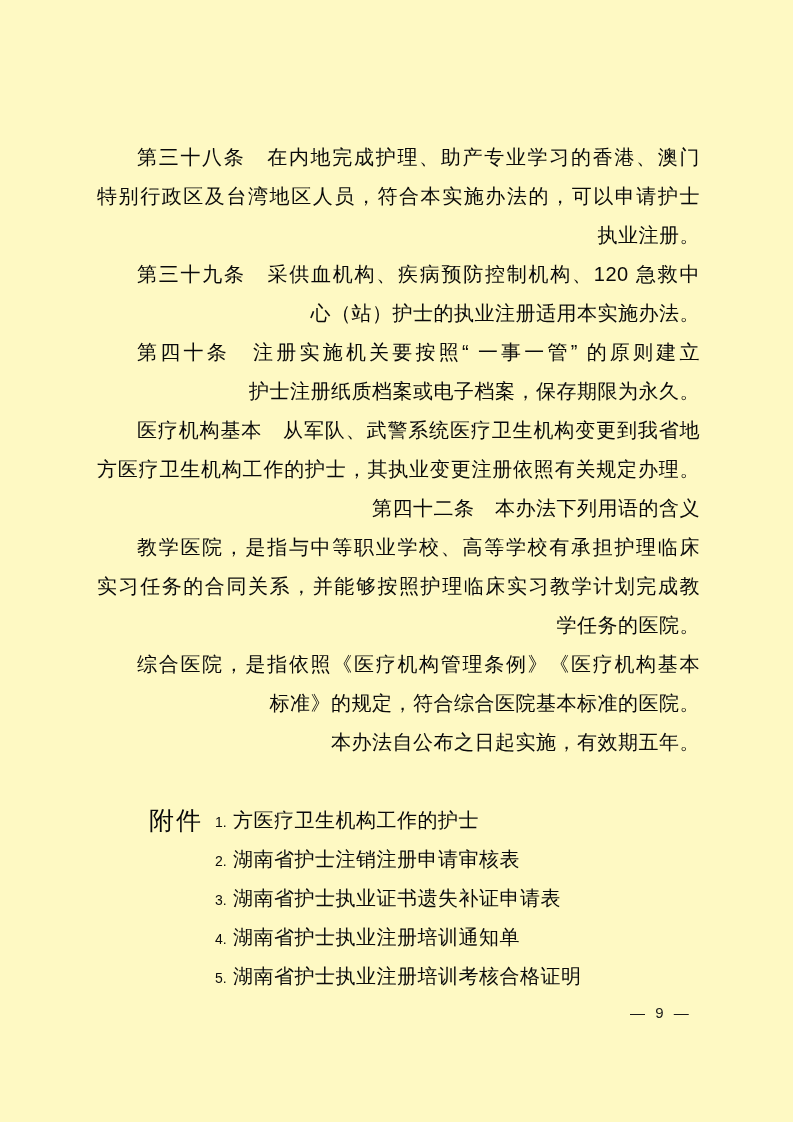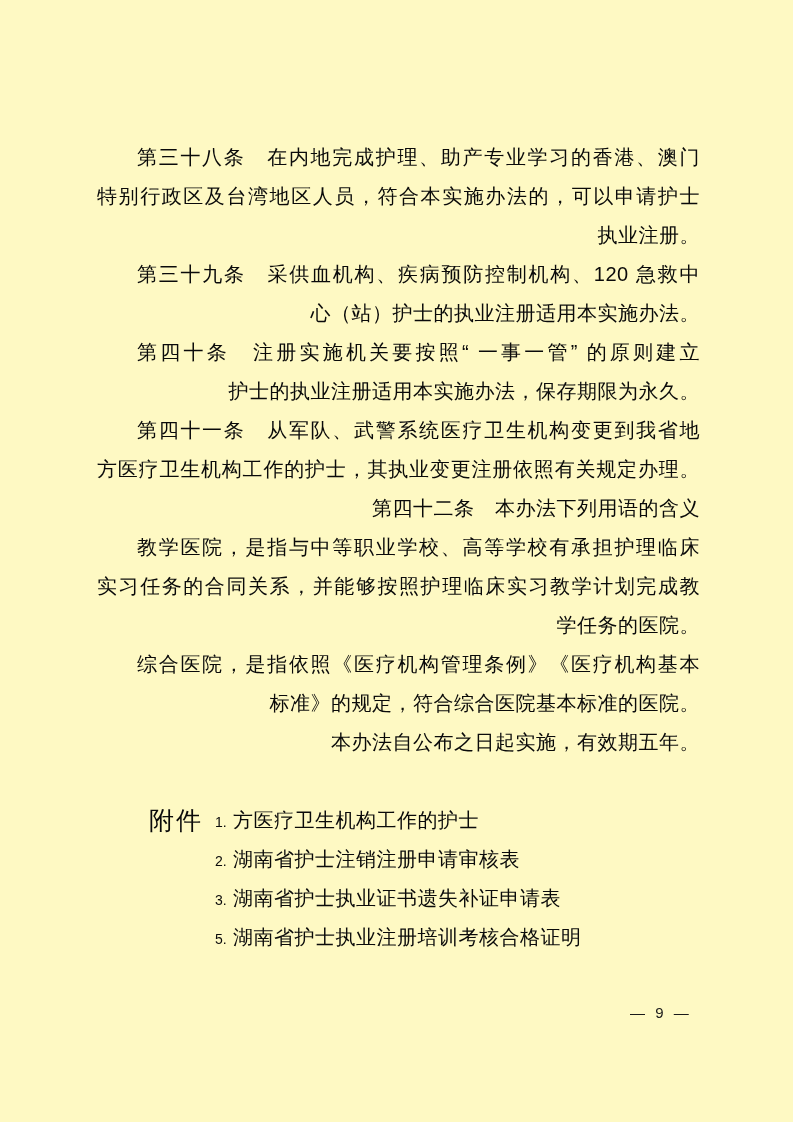--- a/index.html
+++ b/index.html
@@ -95,25 +95,25 @@
       <span class="ln">执业注册。</span>
     </p>
 
     <p class="para">
       <span class="ln ind fill">第三十九条　采供血机构、疾病预防控制机构、120 急救中</span>
       <span class="ln">心（站）护士的执业注册适用本实施办法。</span>
     </p>
 
     <p class="para">
       <span class="ln ind fill">第四十条　注册实施机关要按照“ 一事一管” 的原则建立</span>
-      <span class="ln">护士的执业注册适用本实施办法，保存期限为永久。</span>
+      <span class="ln">护士注册纸质档案或电子档案，保存期限为永久。</span>
     </p>
 
     <p class="para">
-      <span class="ln ind fill">第四十一条　从军队、武警系统医疗卫生机构变更到我省地</span>
+      <span class="ln ind fill">医疗机构基本　从军队、武警系统医疗卫生机构变更到我省地</span>
       <span class="ln fill">方医疗卫生机构工作的护士，其执业变更注册依照有关规定办理。</span>
     </p>
 
     <p class="para">
       <span class="ln ind">第四十二条　本办法下列用语的含义</span>
     </p>
 
     <p class="para">
       <span class="ln ind fill">教学医院，是指与中等职业学校、高等学校有承担护理临床</span>
       <span class="ln fill">实习任务的合同关系，并能够按照护理临床实习教学计划完成教</span>
@@ -128,20 +128,21 @@
     <p class="para">
       <span class="ln ind">本办法自公布之日起实施，有效期五年。</span>
     </p>
 
     <div class="attachments">
       <span class="att-label">附件</span>
       <ul class="att-list">
         <li class="att-item"><span class="att-num">1.</span><span class="att-text">方医疗卫生机构工作的护士</span></li>
         <li class="att-item"><span class="att-num">2.</span><span class="att-text">湖南省护士注销注册申请审核表</span></li>
         <li class="att-item"><span class="att-num">3.</span><span class="att-text">湖南省护士执业证书遗失补证申请表</span></li>
+        <li class="att-item"><span class="att-num">4.</span><span class="att-text">湖南省护士执业注册培训通知单</span></li>
         <li class="att-item"><span class="att-num">5.</span><span class="att-text">湖南省护士执业注册培训考核合格证明</span></li>
       </ul>
     </div>
 
   </div>
 
   <div class="footer">— 9 —</div>
 </div>
 
 </body></html>

